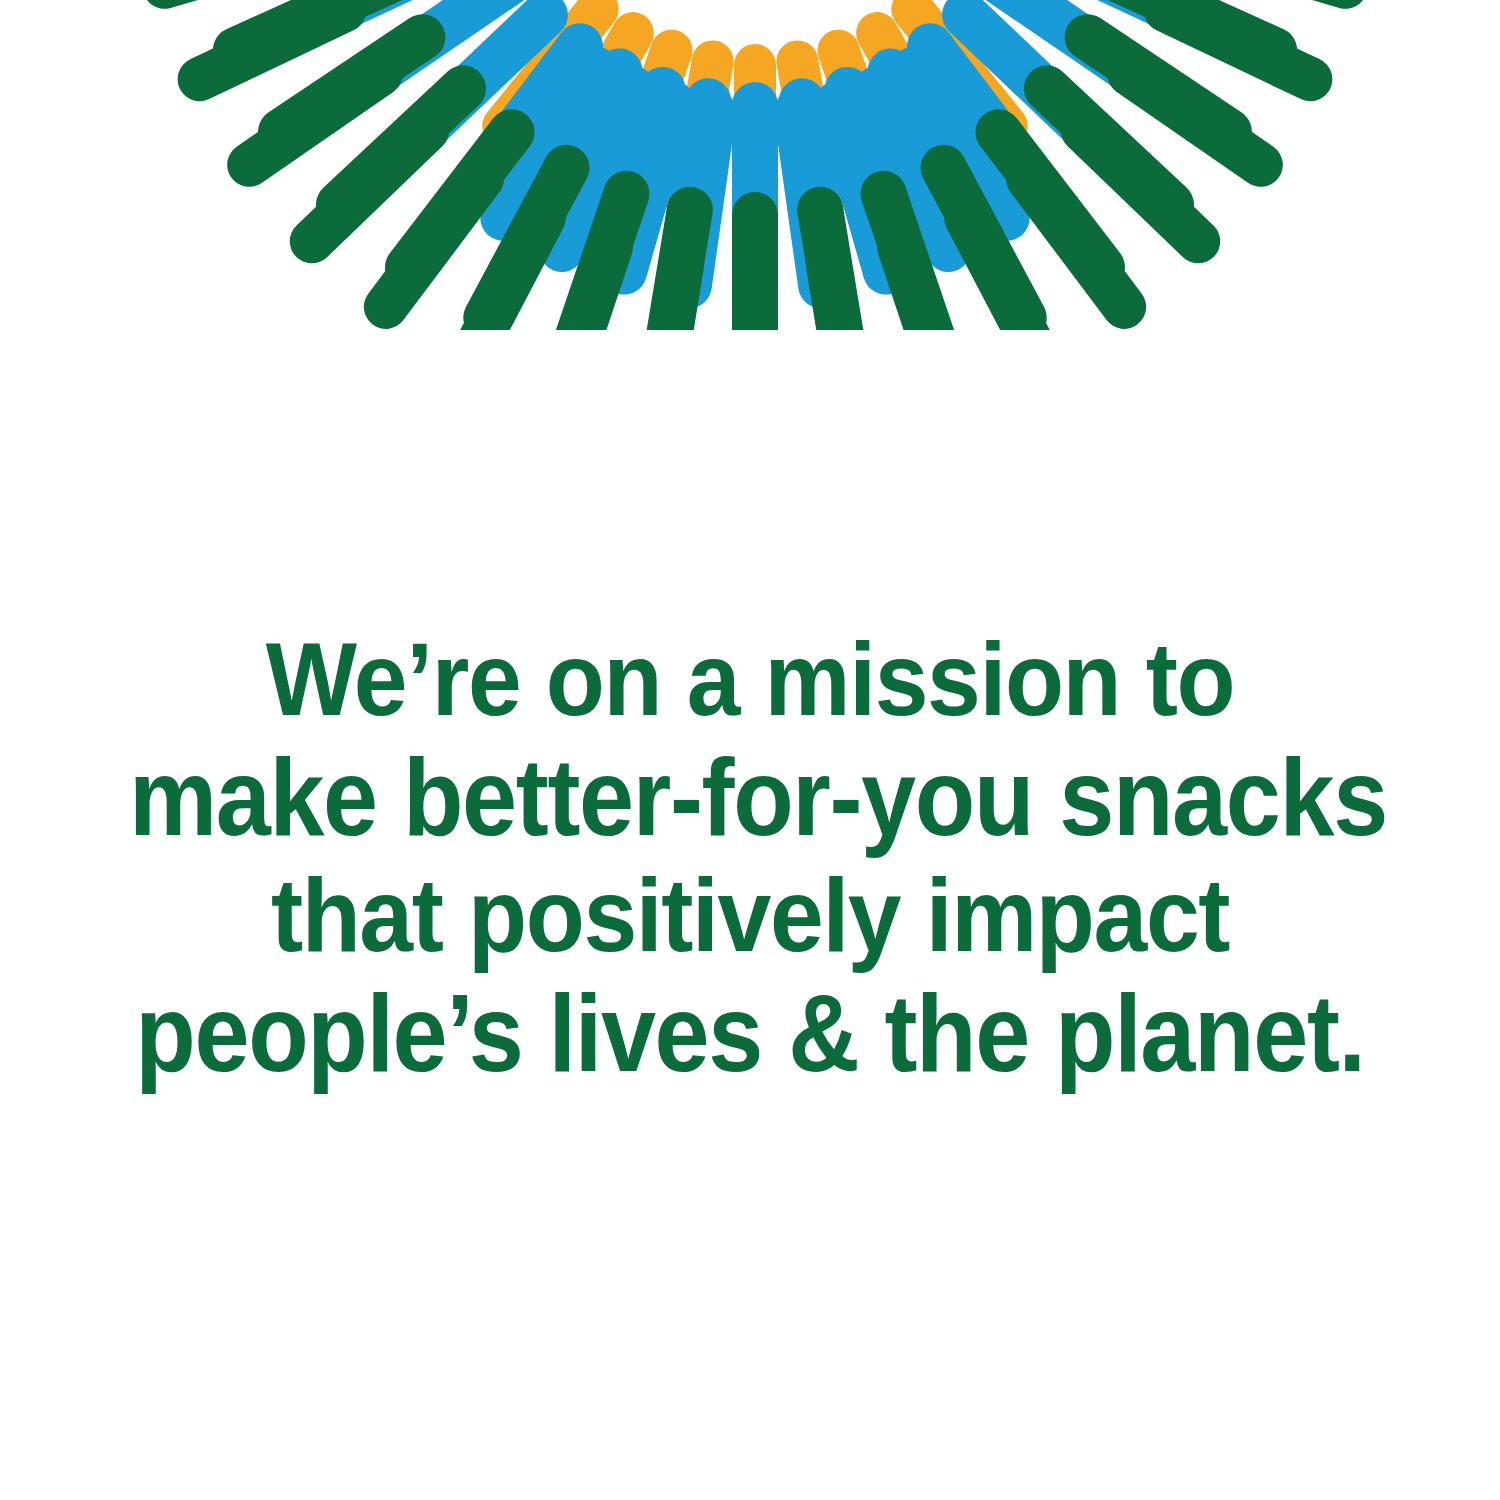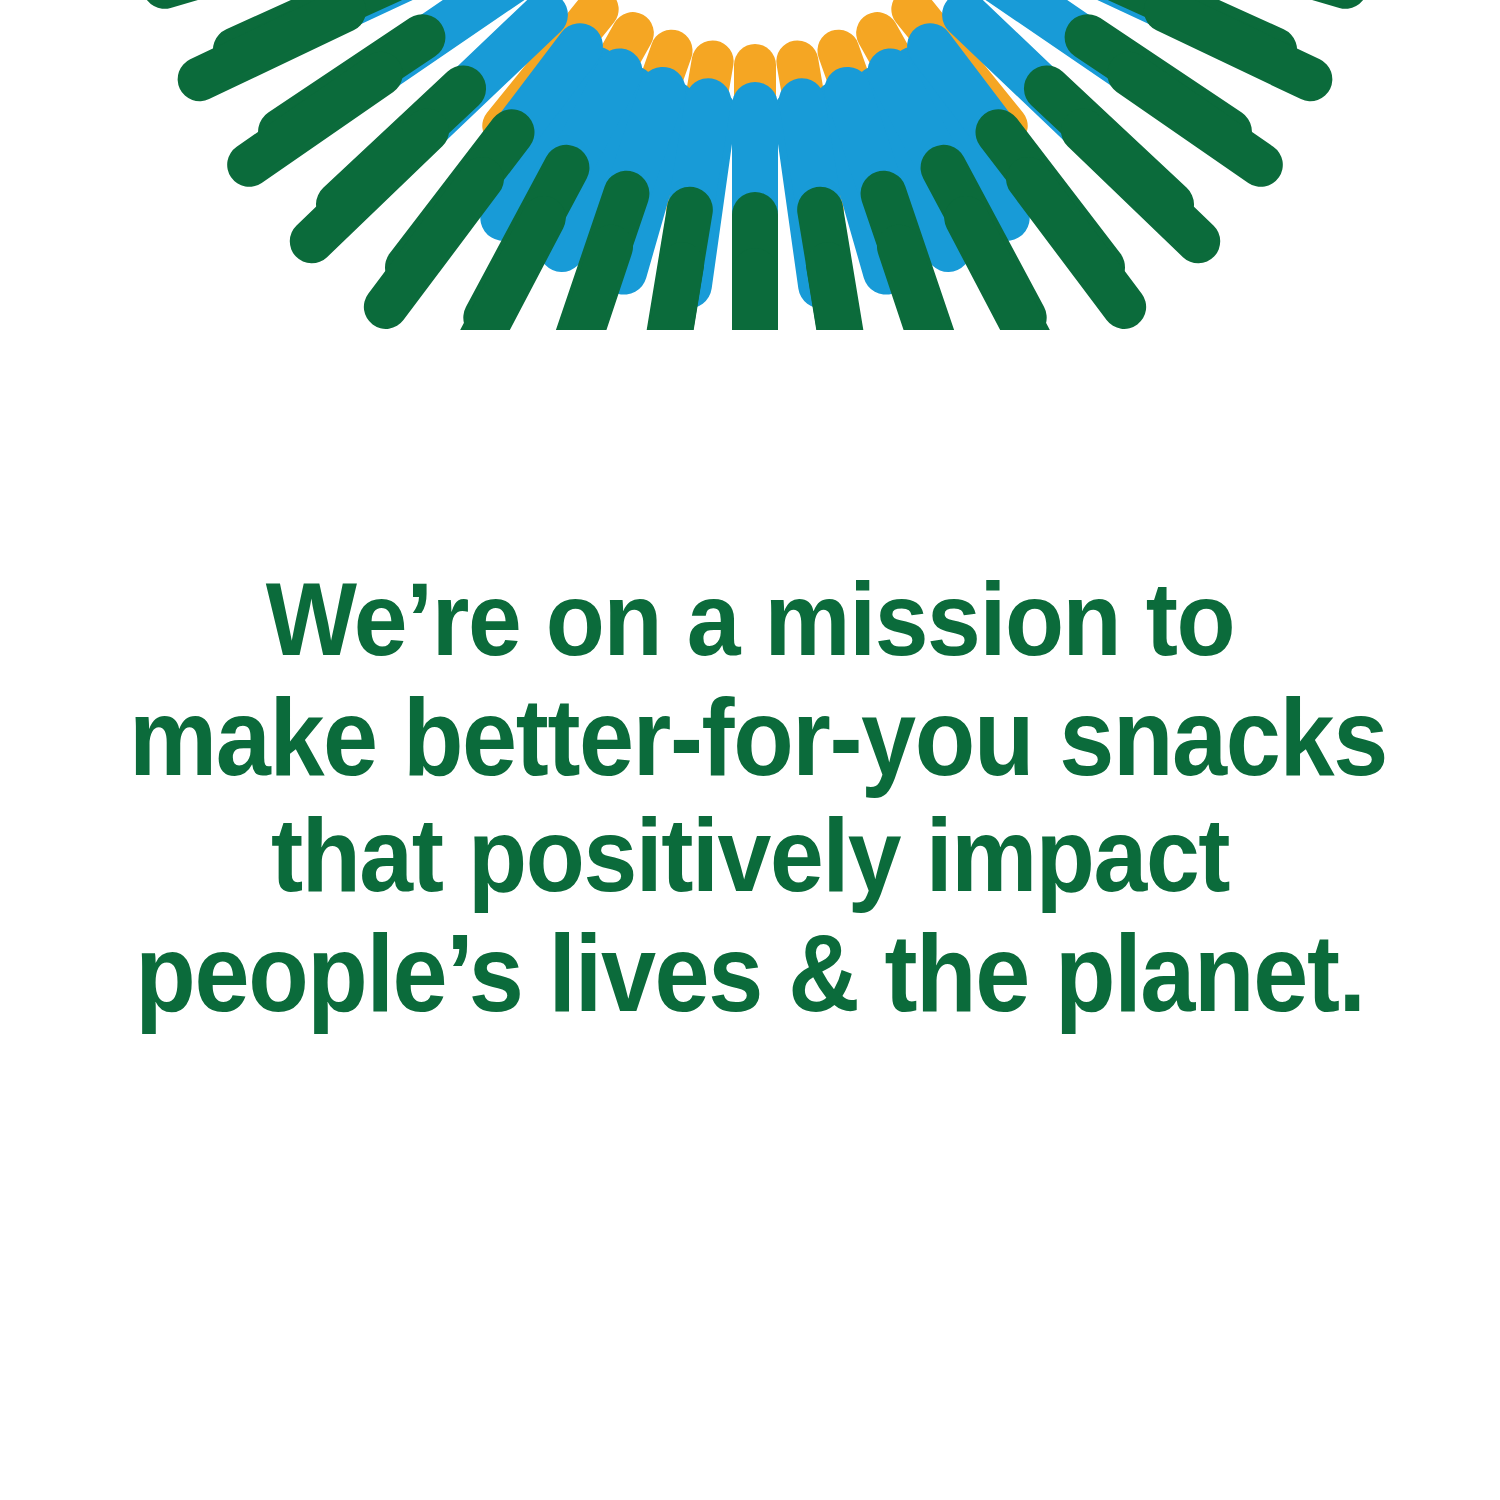--- a/index.html
+++ b/index.html
@@ -32,21 +32,21 @@
     position: absolute;
     left: 0;
     top: 0;
     display: block;
   }
 
   
   #headline {
     position: absolute;
     left: 0;
-    top: 560px;
+    top: 620px;
     width: 1500px;
     text-align: center;
     padding: 0 60px;
     box-sizing: border-box;
   }
 
   .headline-line {
     display: block;
     color: #0b6b3b;
     font-family: "Liberation Sans Narrow", "Liberation Sans", "DejaVu Sans", sans-serif;

